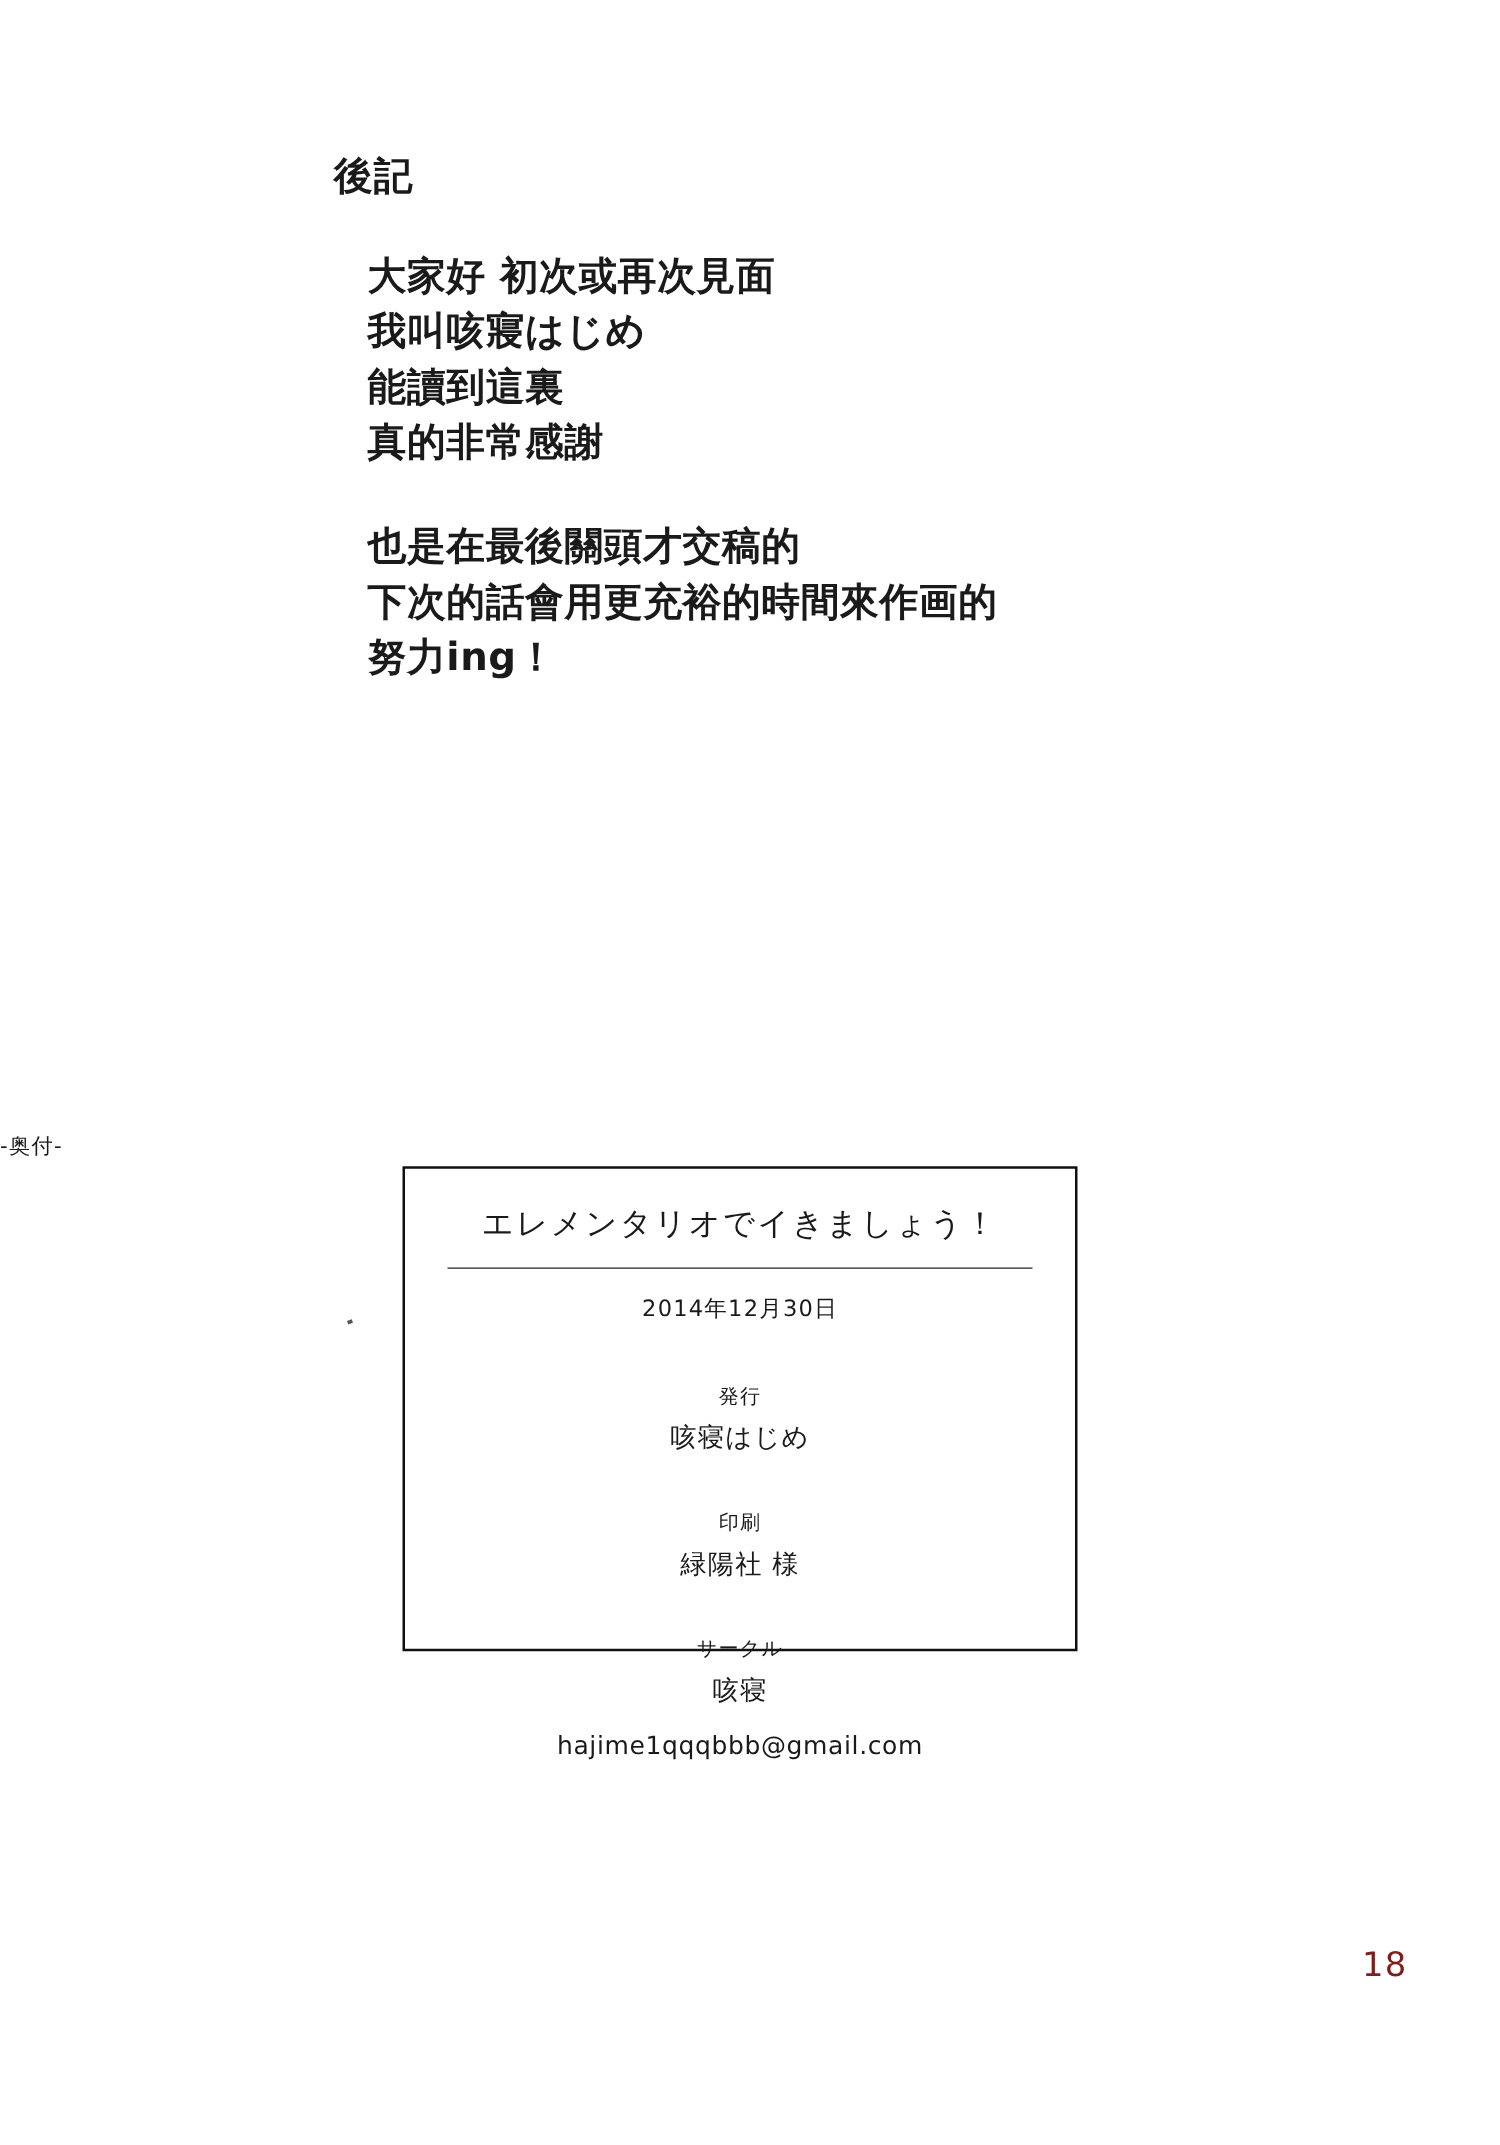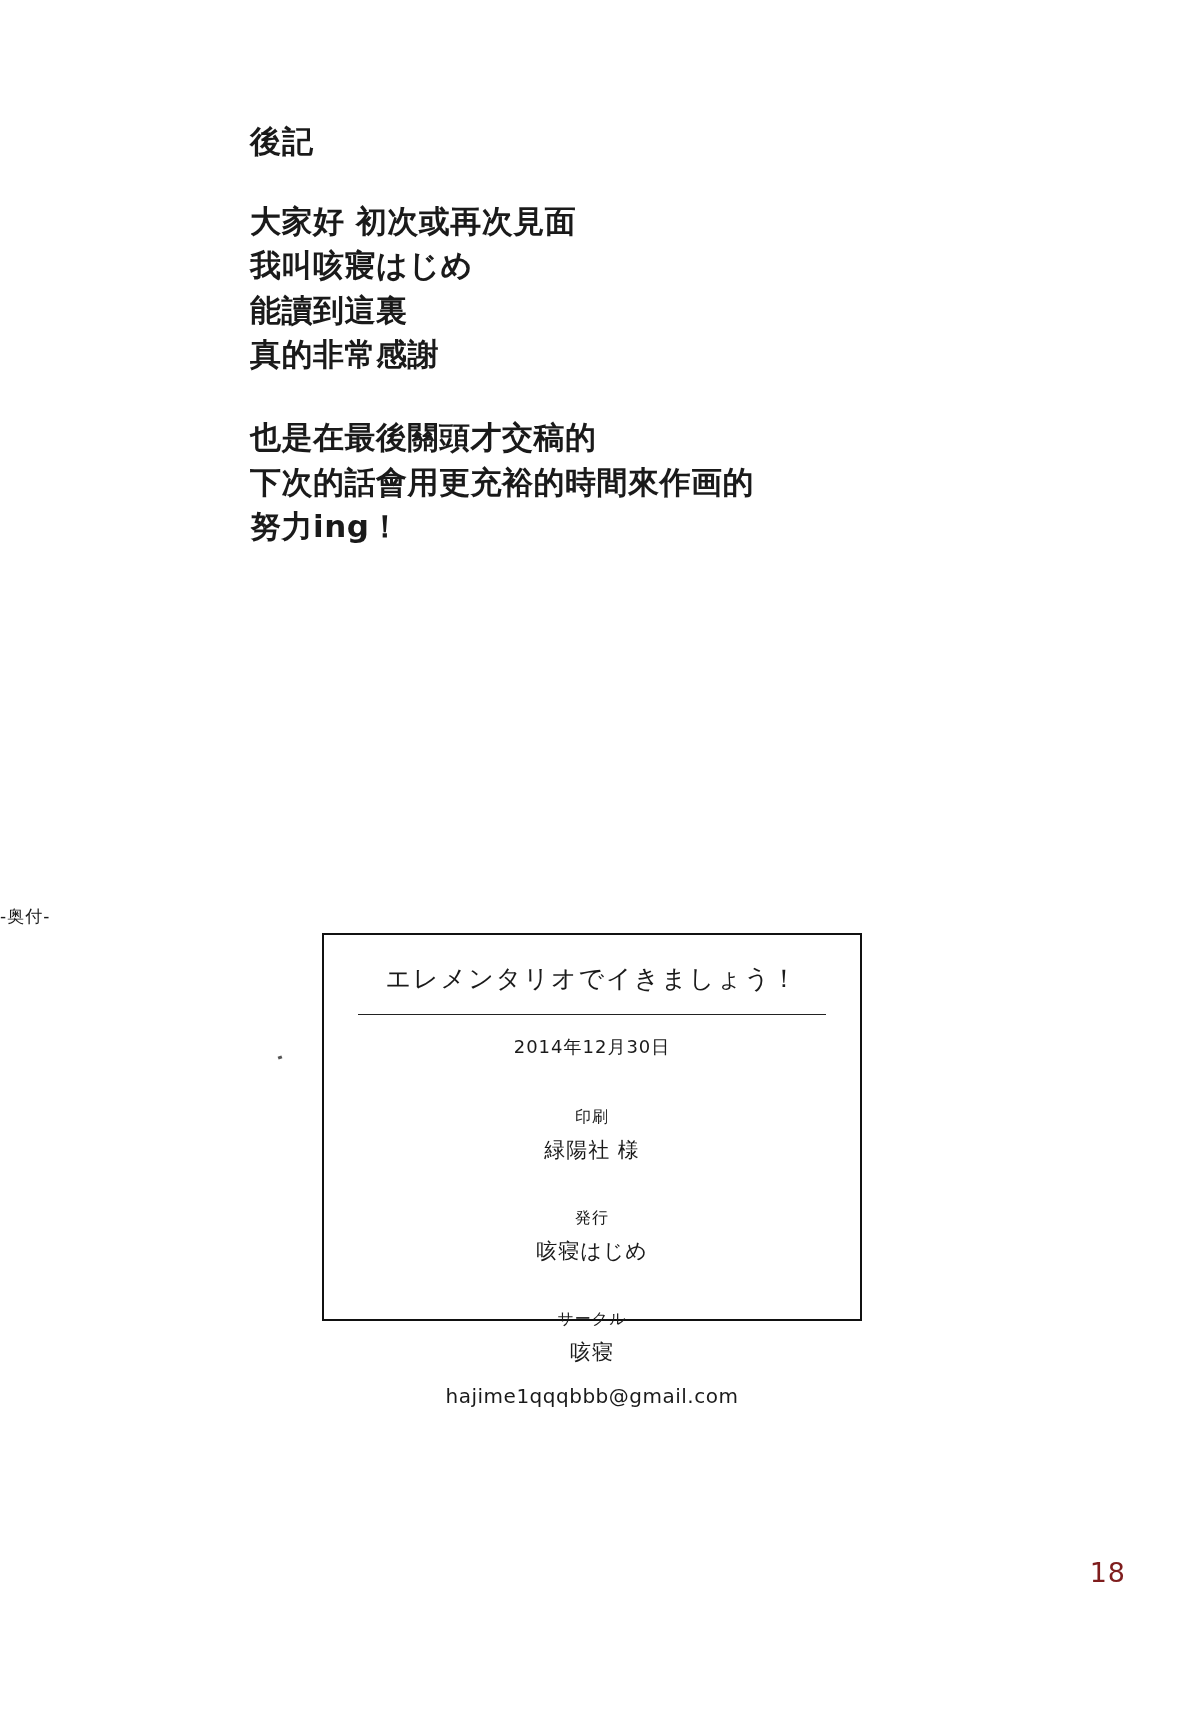--- a/index.html
+++ b/index.html
@@ -12,40 +12,41 @@
     height: 1716px;
     position: relative;
     font-family: "DejaVu Sans", sans-serif;
     color: #1a1a1a;
     overflow: hidden;
   }
 
   
   .afterword {
     position: absolute;
-    left: 250px;
+    left: 267px;
     top: 118px;
     width: 780px;
   }
   .afterword-title {
     font-size: 31px;
     font-weight: bold;
     line-height: 1.5;
     letter-spacing: 1px;
     margin: 0 0 34px 0;
   }
   .afterword-para {
     margin: 0 0 38px 0;
   }
   .afterword-line {
     font-size: 31px;
     font-weight: bold;
     line-height: 1.44;
     letter-spacing: 0.5px;
     white-space: pre;
+    margin-left: 27px;
   }
 
   
   .colophon-label {
     position: absolute;
     left: 0;
     top: 905px;
     width: 1200px;
     font-size: 17px;
     letter-spacing: 1px;
@@ -144,27 +145,27 @@
 
 <div class="stray-mark"></div>
 
 <div class="colophon-box">
   <div class="colophon-inner">
     <div class="colophon-title">エレメンタリオでイきましょう！</div>
     <hr class="rule">
     <div class="colophon-date">2014年12月30日</div>
 
     <div class="field-group">
-      <div class="field-label">印刷</div>
-      <div class="field-value">緑陽社 様</div>
+      <div class="field-label">発行</div>
+      <div class="field-value">咳寝はじめ</div>
     </div>
 
     <div class="field-group">
-      <div class="field-label">発行</div>
-      <div class="field-value">咳寝はじめ</div>
+      <div class="field-label">印刷</div>
+      <div class="field-value">緑陽社 様</div>
     </div>
 
     <div class="field-group" style="margin-bottom:18px;margin-top:16px;">
       <div class="field-label">サークル</div>
       <div class="field-value">咳寝</div>
     </div>
 
     <div class="colophon-email">hajime1qqqbbb@gmail.com</div>
   </div>
 </div>

